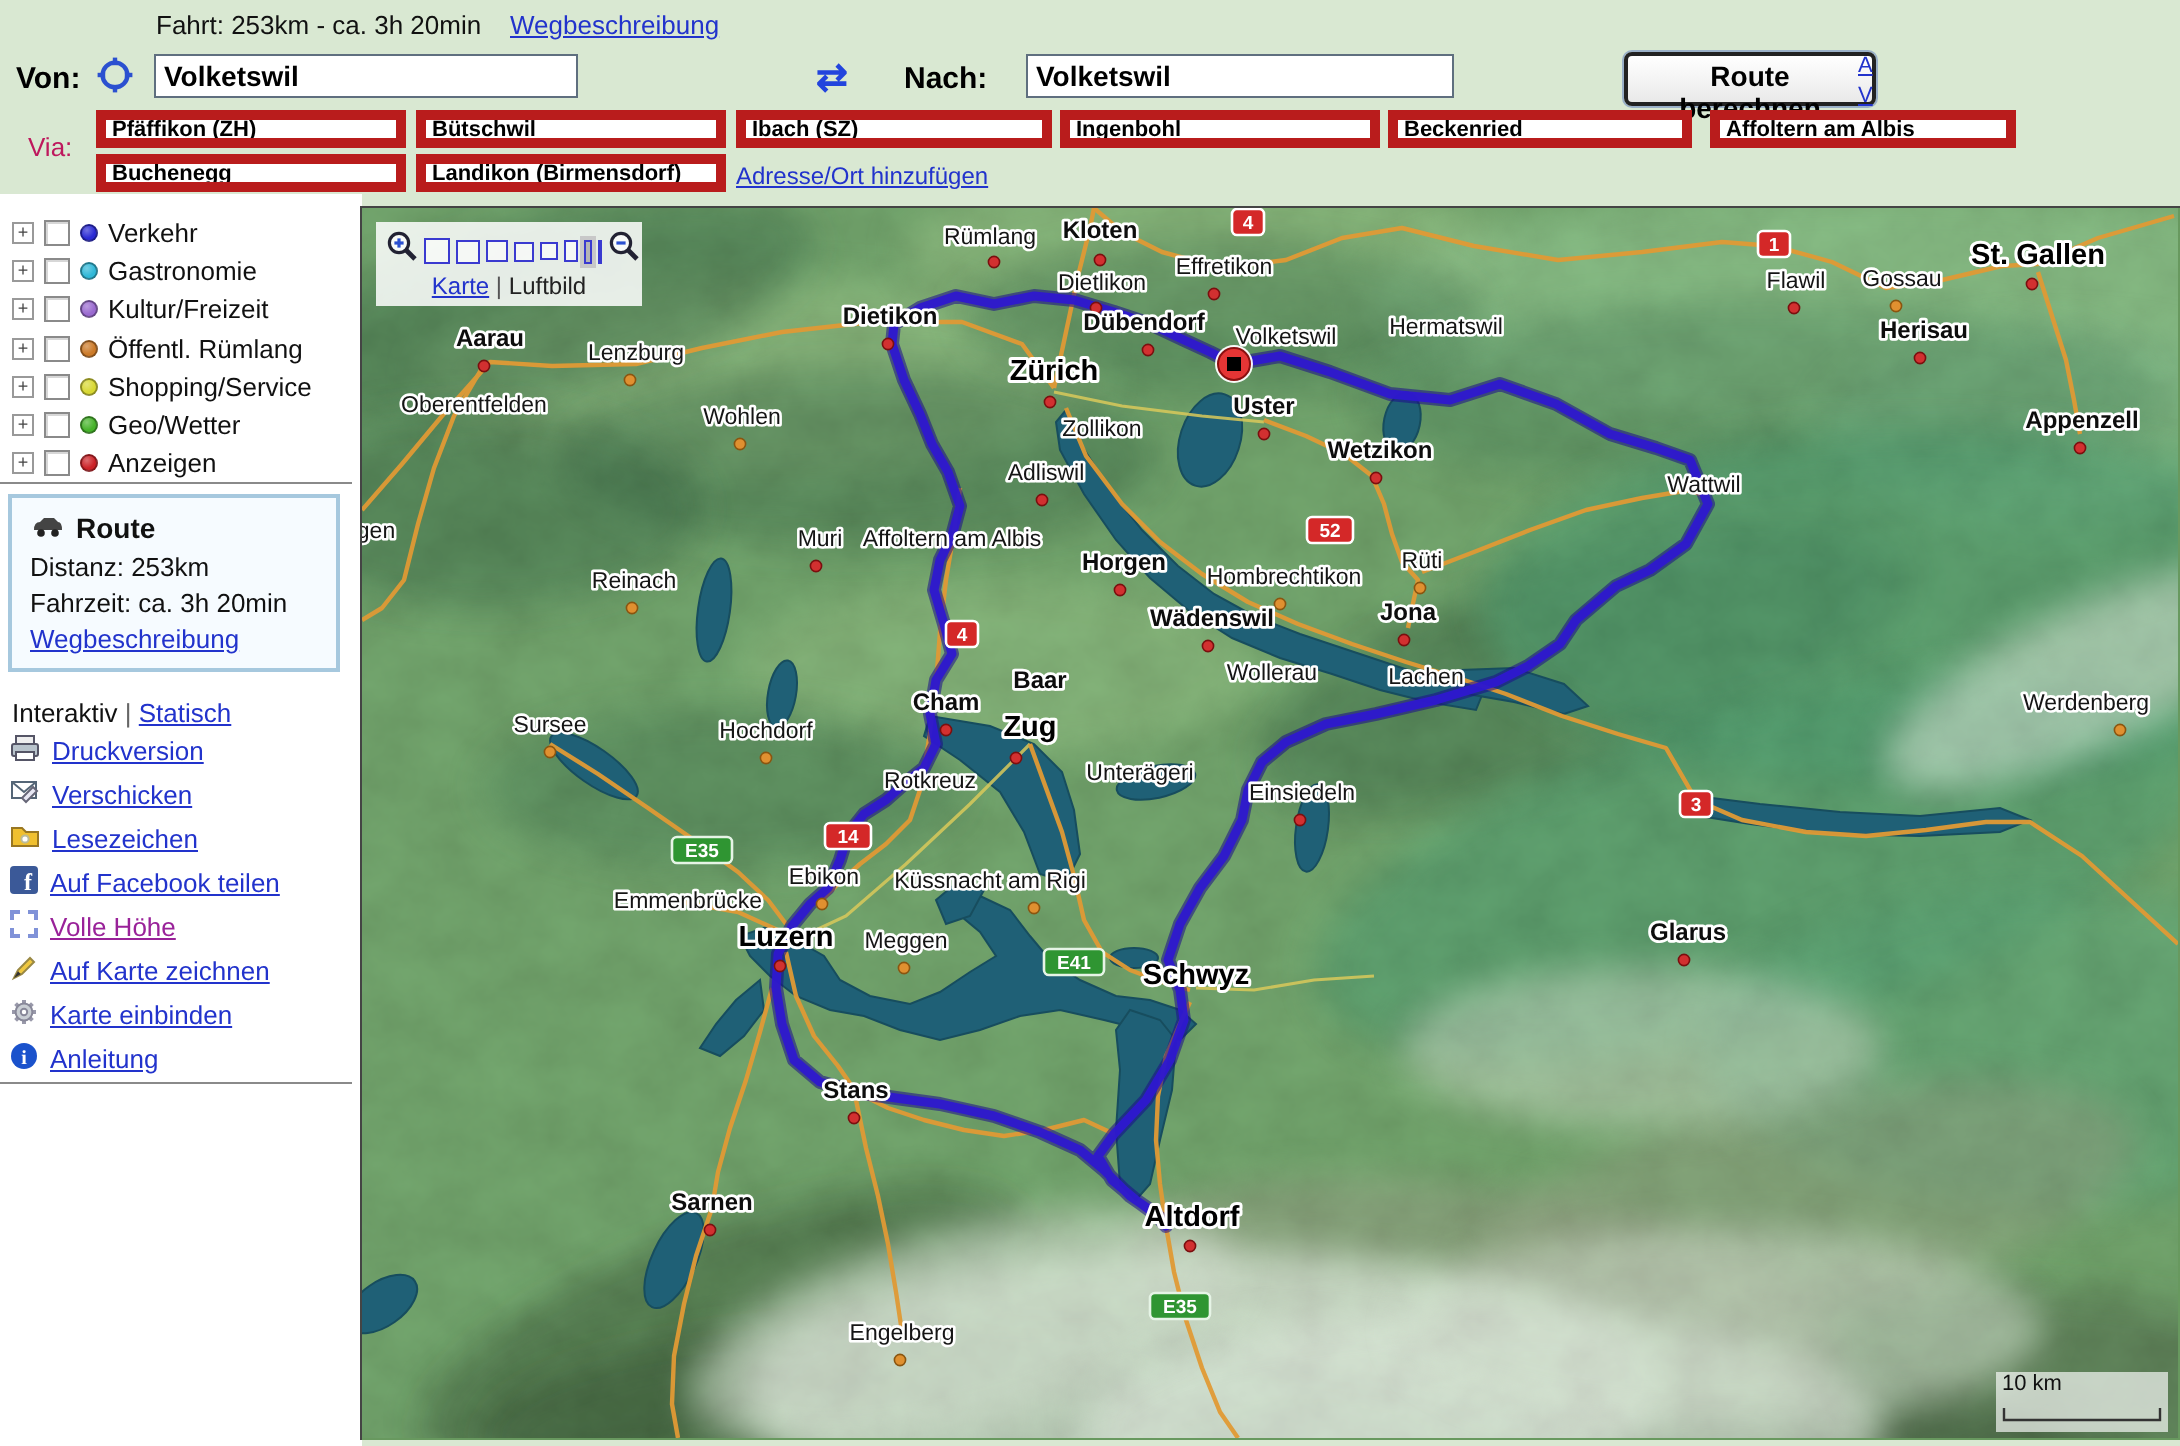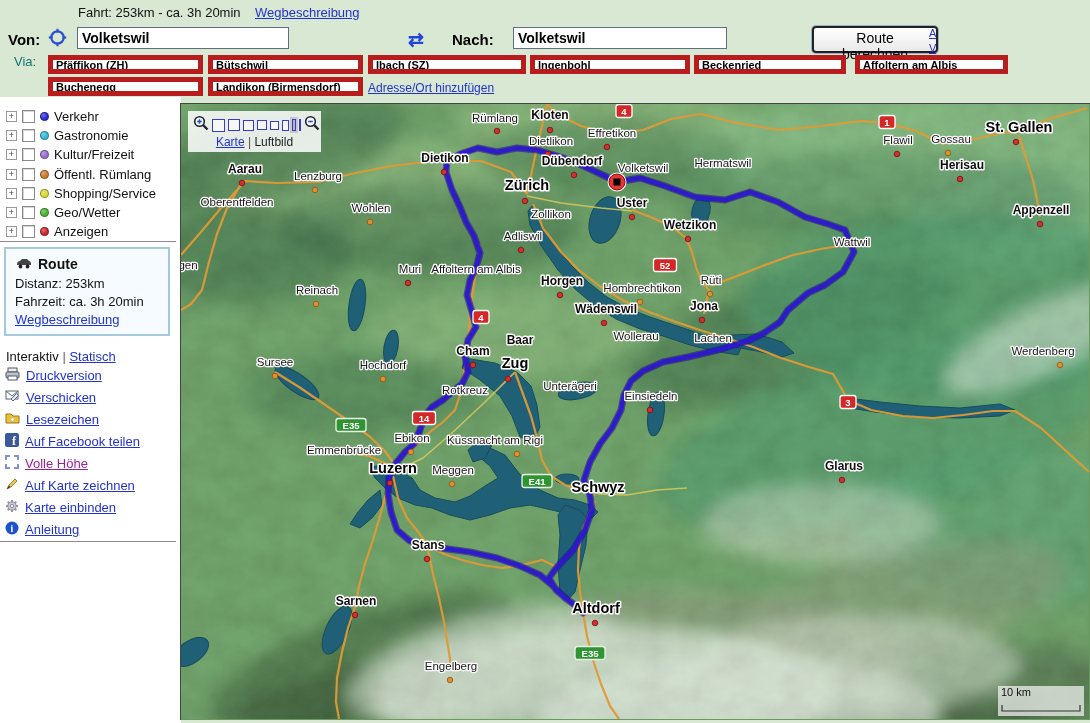--- a/index.html
+++ b/index.html
@@ -10,24 +10,24 @@
   a.visited{color:#992299}
 
   
   header{position:absolute;left:0;top:0;width:938px;height:97px;background:#d9e8d2}
   .trip{left:78px;top:5px;font-size:13px;color:#111}
   .trip-link{left:255px;top:5px;font-size:13px}
   .fld-label{font-weight:bold;font-size:15px;color:#000}
   input.main{height:22px;border:1px solid #5f6f7f;background:#fff;font-weight:bold;font-size:14px;padding:1px 4px;font-family:"Liberation Sans",sans-serif}
   input.via{height:19px;border:5px solid #b91c1c;background:#fff;font-weight:bold;font-size:11px;padding:1px 3px;font-family:"Liberation Sans",sans-serif}
   .swap{font-size:19px;color:#2244dd;font-weight:bold;line-height:1}
-  .route-btn{left:812px;top:26px;height:27px;padding:2px 12px;font-weight:normal;font-size:14px;
+  .route-btn{left:812px;top:26px;height:27px;padding:2px 12px;font-weight:bold;font-size:14px;
      background:linear-gradient(#ffffff,#e9e9e9);border:2px solid #222;border-radius:4px;
      box-shadow:0 0 0 1px #9ab0c8;cursor:pointer;font-family:"Liberation Sans",sans-serif}
-  .via-label{left:14px;top:54px;font-size:13px;color:#0f766e}
+  .via-label{left:14px;top:66px;font-size:13px;color:#be185d}
   .addr-link{left:368px;top:81px;font-size:12px}
   .edge-links{right:-3px;top:26px;width:12px;overflow:hidden;font-size:11px;line-height:15px}
 
   
   aside{position:absolute;left:0;top:97px;width:181px;height:626px;background:#fff}
   .layer-row{position:relative;height:19.2px;display:flex;align-items:center;gap:5px;padding-left:6px}
   .expander{width:11px;height:11px;border:1px solid #999;background:#fff;font-size:9px;line-height:8px;
      text-align:center;color:#444;cursor:pointer;flex:0 0 auto}
   .chk{width:13px;height:13px;border:1px solid #8a8a8a;background:#fff;box-shadow:inset 1px 1px 0 #d7d7d7;cursor:pointer;flex:0 0 auto}
   .dot{width:9px;height:9px;border-radius:50%;flex:0 0 auto;border:1px solid rgba(0,0,0,.35)}

